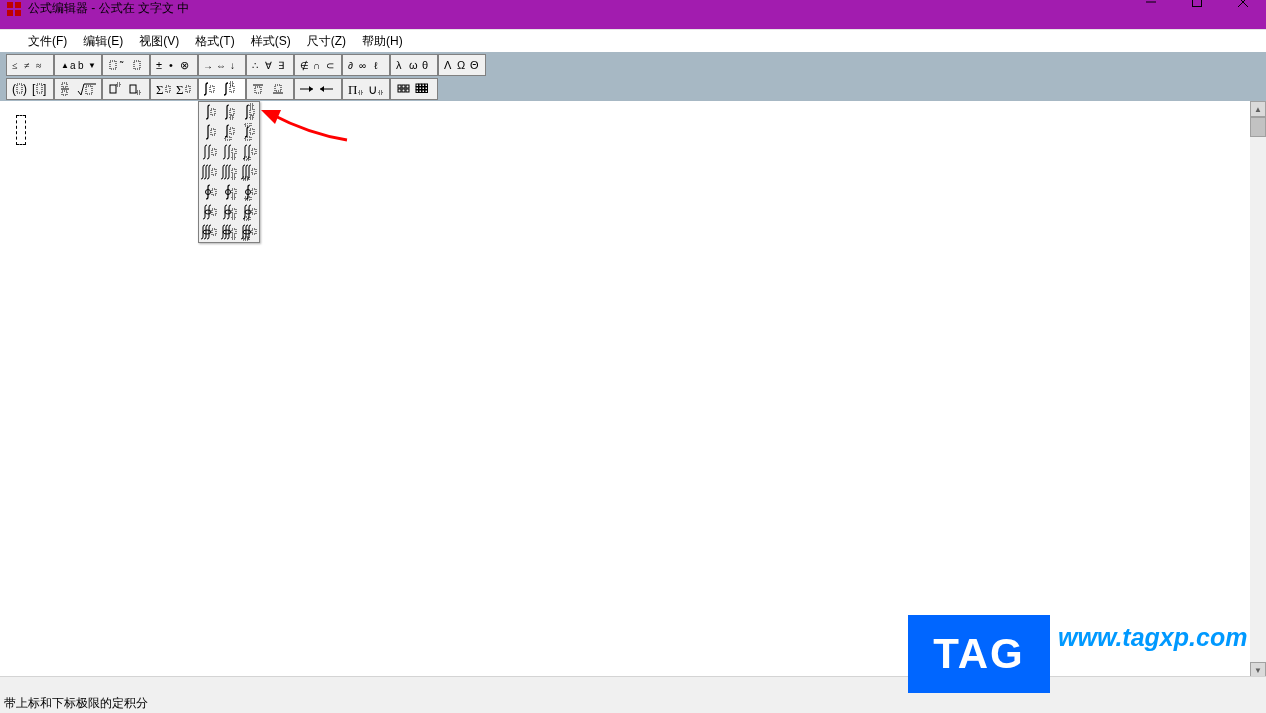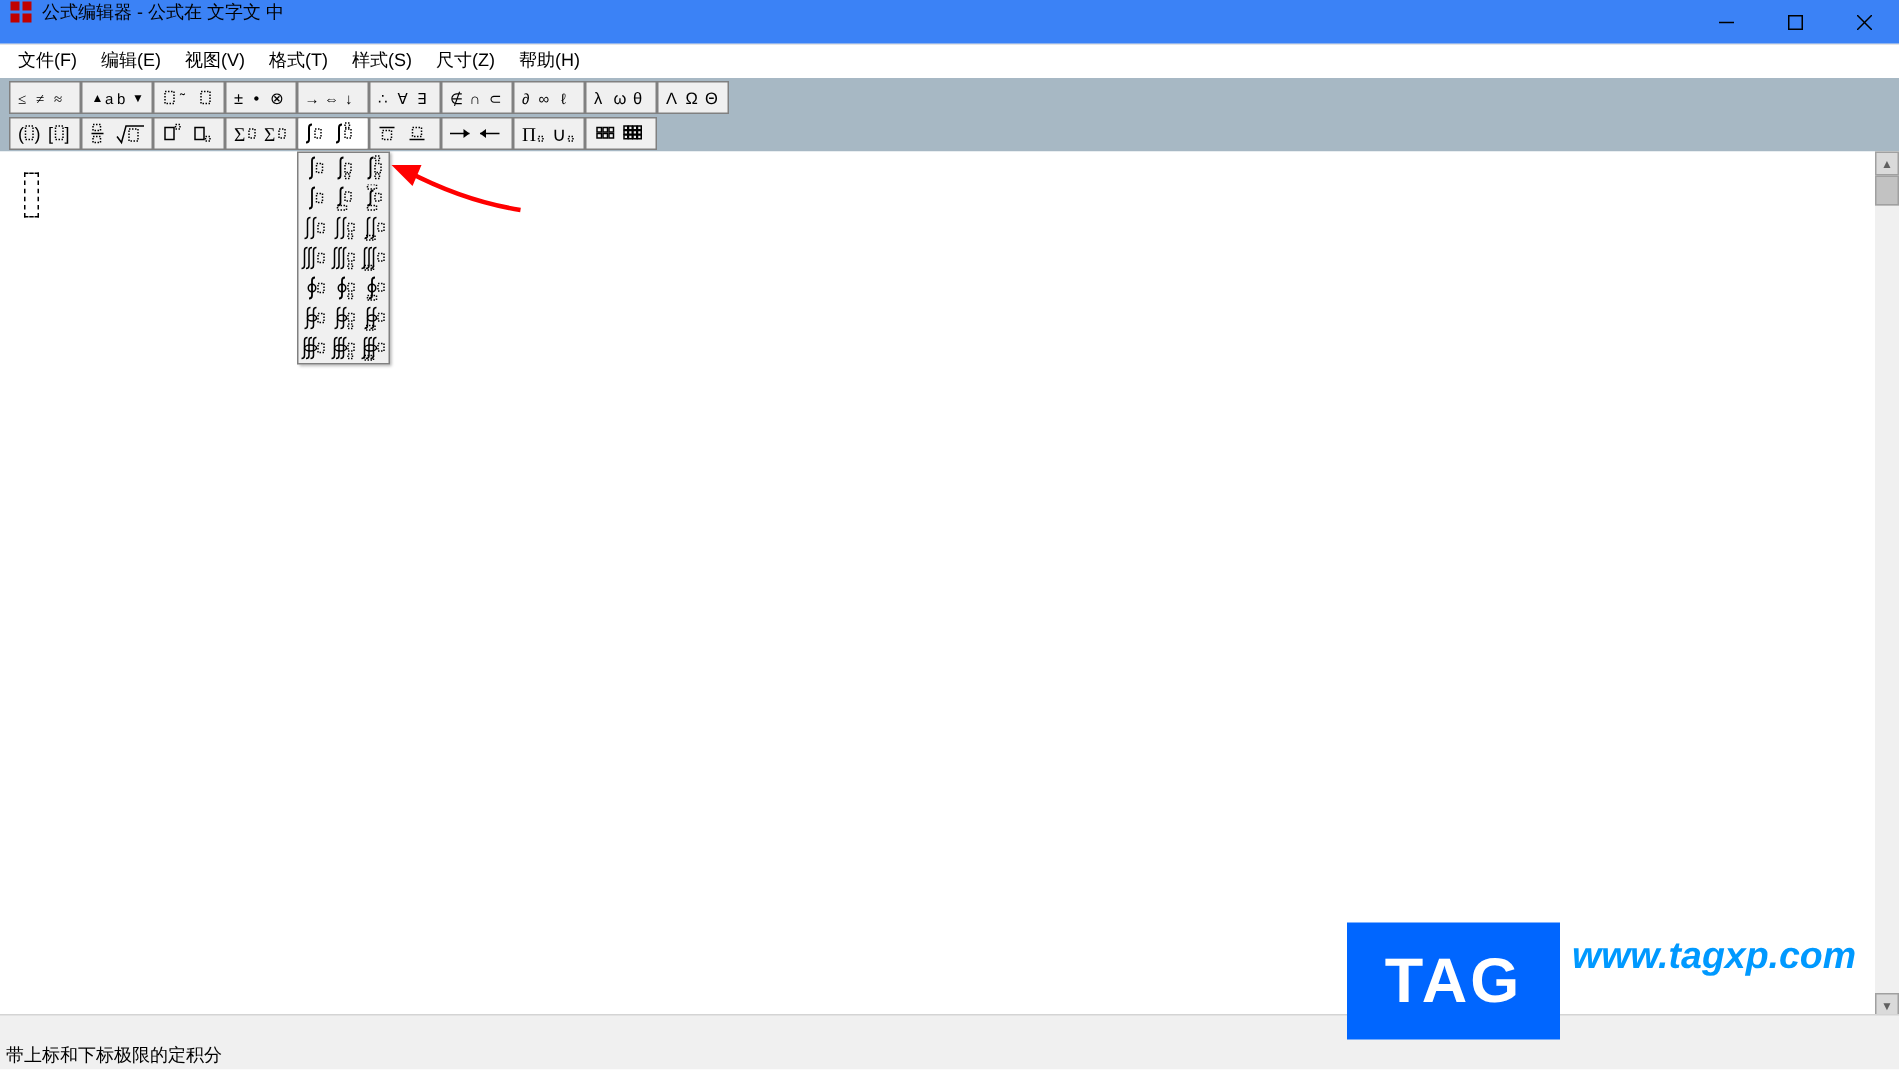--- a/index.html
+++ b/index.html
@@ -1,24 +1,24 @@
 <!DOCTYPE html>
 <html><head>
 <meta charset="utf-8">
 <style>
   * { margin: 0; padding: 0; box-sizing: border-box; }
   body { font-family: "Microsoft YaHei", "SimSun", sans-serif; font-size: 12px; background: #fff; overflow: hidden; width: 1266px; height: 713px; position: relative; }
   
-  .titlebar { height: 30px; background: #3b82f6; display: flex; align-items: flex-start; padding: 0 0 0 6px; border-bottom: 1px solid #e5e5e5; }
+  .titlebar { height: 30px; background: #a21caf; display: flex; align-items: flex-end; padding: 0 0 12px 6px; border-bottom: 1px solid #e5e5e5; }
   .titlebar .app-icon { width: 16px; height: 16px; margin-right: 6px; }
   .titlebar .title { flex: 1; font-size: 12px; color: #000; }
   .titlebar .win-controls { display: flex; }
   .titlebar .win-btn { width: 46px; height: 30px; display: flex; align-items: center; justify-content: center; cursor: pointer; }
   
-  .menubar { height: 22px; background: #fff; display: flex; padding: 0 4px; }
+  .menubar { height: 22px; background: #fff; display: flex; align-items: center; padding: 0 20px; }
   .menubar .menu-item { padding: 2px 8px; cursor: pointer; font-size: 12px; }
   
   .toolbars { background: #a7b8c4; display:flex; }
   .toolbar-row { display: flex; height: 24px; align-items: center; padding: 0; }
   .toolbar-row.row1 { margin-left:6px; }
   .toolbar-row.row2 { margin-left:6px; }
   .toolbar-left { display:flex; flex-direction:column; gap:0; padding:1px 0; }
   .tb-group { display: flex; background: #f0f0f0; height: 22px; border: 1px solid #808080; margin-right:0; }
   .tb-btn { width: 23px; height: 20px; display: flex; align-items: center; justify-content: center; cursor: pointer; position:relative; }
   .tb-btn.wide { width: 46px; }
@@ -42,21 +42,21 @@
   
   .hscroll { position: absolute; left:0; right:16px; bottom:0; height:16px; background:#f0f0f0; }
   .hscroll .sbtn { width:16px; height:16px; background:#dadada; border:1px solid #a0a0a0; display:flex; align-items:center; justify-content:center; font-size:8px; color:#606060; }
   .hscroll .sthumb { position:absolute; left:16px; top:0; height:16px; width:20px; background:#c2c2c2; border:1px solid #a0a0a0;}
   .hscroll .srt { position:absolute; right:0; }
   
   .corner { position:absolute; right:0; bottom:0; width:16px; height:16px; background:#f0f0f0; }
   
   .statusbar { position: absolute; left:0; right:0; bottom:0; height:19px; background:#f0f0f0; border-top:1px solid #d4d4d4; font-size:12px; padding:18px 4px; color:#000;}
   
-  .watermark { position:absolute; right:18px; bottom:20px; width:350px; height:78px; z-index:50; pointer-events:none; }
+  .watermark { position:absolute; right:8px; bottom:20px; width:350px; height:78px; z-index:50; pointer-events:none; }
   .watermark .tag-box { position:absolute; left:0; top:0; width:142px; height:78px; background:#0066ff; display:flex; align-items:center; justify-content:center; }
   .watermark .tag-box span { color:#fff; font-size:42px; font-weight:700; font-family: Arial, sans-serif; letter-spacing:2px;}
   .watermark .txt { position:absolute; left:150px; top:4px; }
   .watermark .txt .line1 { font-size:30px; font-weight:700; color:#ff2a00; font-family:"Microsoft YaHei"; line-height:1; }
   .watermark .txt .line2 { font-size:25px; font-weight:700; font-style:italic; color:#0099ff; font-family: Arial; margin-top:4px;}
 </style>
 </head>
 <body>
 
 <div class="titlebar">

